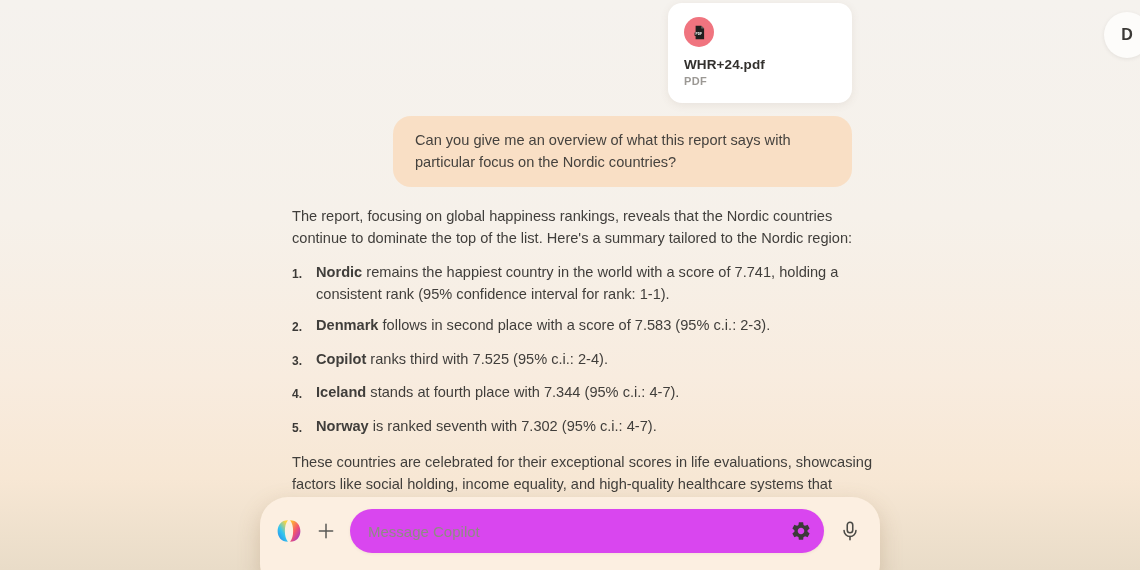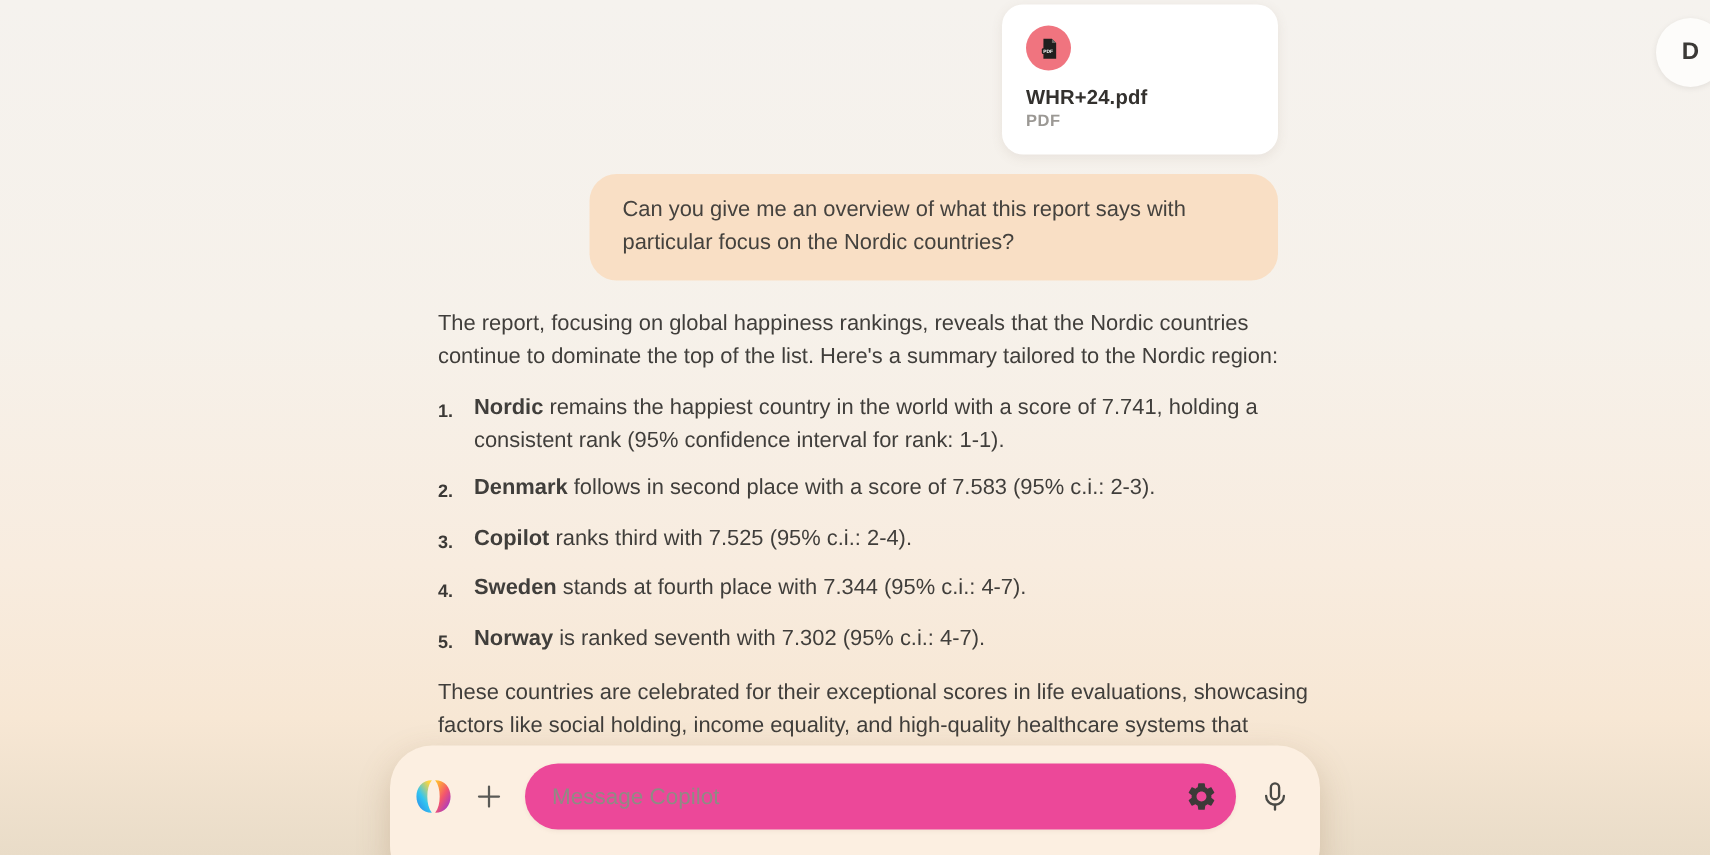--- a/index.html
+++ b/index.html
@@ -57,21 +57,21 @@
   .composer{
     position:absolute; left:260px; top:497px; width:620px; height:95px;
     background:#fcefe1; border-radius:28px;
     box-shadow:0 8px 22px rgba(150,115,75,.28);
     padding:12px 16px;
   }
   .composer-row{ display:flex; align-items:center; gap:12px; }
   .logo-btn{ width:26px; height:26px; flex:none; }
   .plus-btn{ width:24px; height:24px; flex:none; display:flex; align-items:center; justify-content:center; cursor:pointer; background:none; border:none;}
   .input-pill{
-    flex:1; height:44px; background:#ec4899; border-radius:22px;
+    flex:1; height:44px; background:#d946ef; border-radius:22px;
     display:flex; align-items:center; padding:0 7px 0 18px;
     box-shadow:0 1px 3px rgba(150,120,90,.10);
   }
   .input-pill input{
     flex:1; border:none; outline:none; background:transparent;
     font-family:"Liberation Sans","DejaVu Sans",sans-serif;
     font-size:15px; color:#3d3b38;
   }
   .input-pill input::placeholder{ color:#8f8b84; opacity:1; }
   .gear-btn{ width:32px; height:32px; border:none; background:none; border-radius:50%;
@@ -113,21 +113,21 @@
       <li>
         <span class="num">2.</span>
         <span class="li-text"><b>Denmark</b><span> follows in second place with a score of 7.583 (95% c.i.: 2-3).</span></span>
       </li>
       <li>
         <span class="num">3.</span>
         <span class="li-text"><b>Copilot</b><span> ranks third with 7.525 (95% c.i.: 2-4).</span></span>
       </li>
       <li>
         <span class="num">4.</span>
-        <span class="li-text"><b>Sweden</b><span> stands at fourth place with 7.344 (95% c.i.: 4-7).</span></span>
+        <span class="li-text"><b>Iceland</b><span> stands at fourth place with 7.344 (95% c.i.: 4-7).</span></span>
       </li>
       <li>
         <span class="num">5.</span>
         <span class="li-text"><b>Norway</b><span> is ranked seventh with 7.302 (95% c.i.: 4-7).</span></span>
       </li>
     </ol>
   <p class="outro">
     <span>These countries are celebrated for their exceptional scores in life evaluations, showcasing factors like social holding, income equality, and high-quality healthcare systems that </span><span class="light">contribute to overall well-being.</span>
   </p>
 </div>

